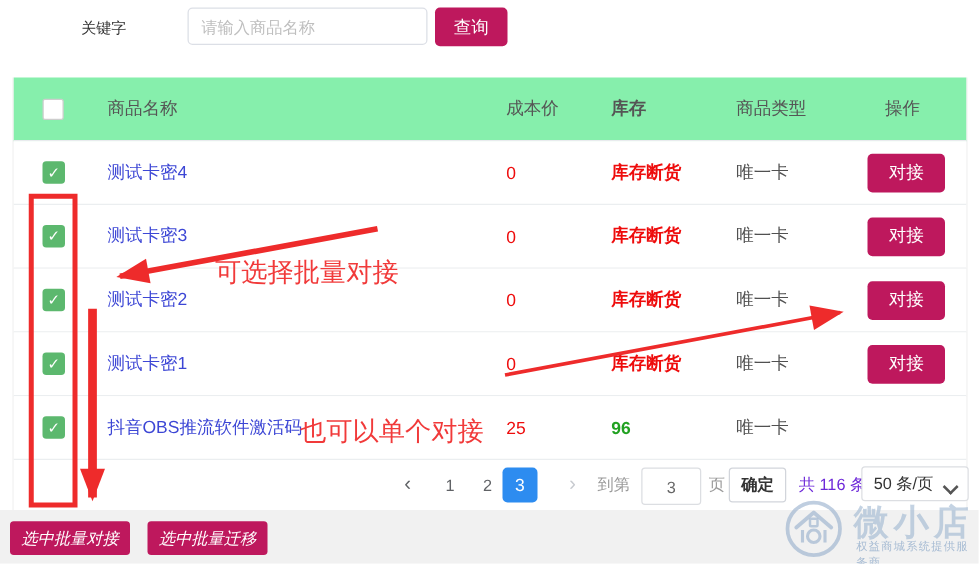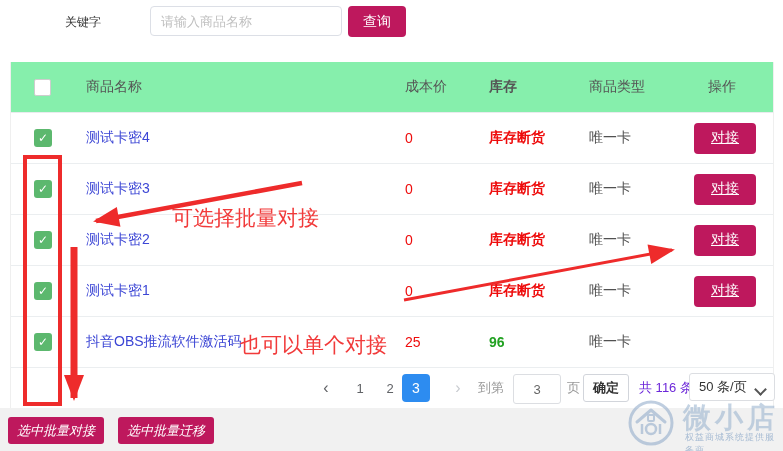--- a/index.html
+++ b/index.html
@@ -46,21 +46,21 @@
 
   .cb{box-sizing:border-box;}
   .cb-unchecked{width:17px;height:17px;background:#fff;border:1px solid #cdcdcd;border-radius:2px;}
   .cb-checked{
     width:18px;height:18px;background:#5cb86e;border-radius:3px;
     display:flex;align-items:center;justify-content:center;
     color:#fff;font-size:12px;font-weight:bold;
   }
   .cb-checked::after{content:"✓";}
 
-  .btn-connect{width:62px;height:31px;text-decoration:underline;}
+  .btn-connect{width:62px;height:31px;}
 
   
   .pgrow{position:relative;height:40px;background:#fff;}
   .pg{position:absolute;top:0;height:100%;display:flex;align-items:center;justify-content:center;font-size:13px;color:#606266;}
   .pg-prev{left:304px;width:22px;font-size:16px;cursor:pointer;}
   .pg-n1{left:338px;width:22px;cursor:pointer;}
   .pg-n2{left:368px;width:22px;cursor:pointer;}
   .pg-active{left:391px;top:6px;width:28px;height:28px;background:#2d8cf0;color:#fff;border-radius:4px;font-size:14px;cursor:pointer;}
   .pg-next{left:436px;width:22px;font-size:16px;color:#c8cbd0;}
   .pg-goto{left:467px;color:#9a9a9a;}

